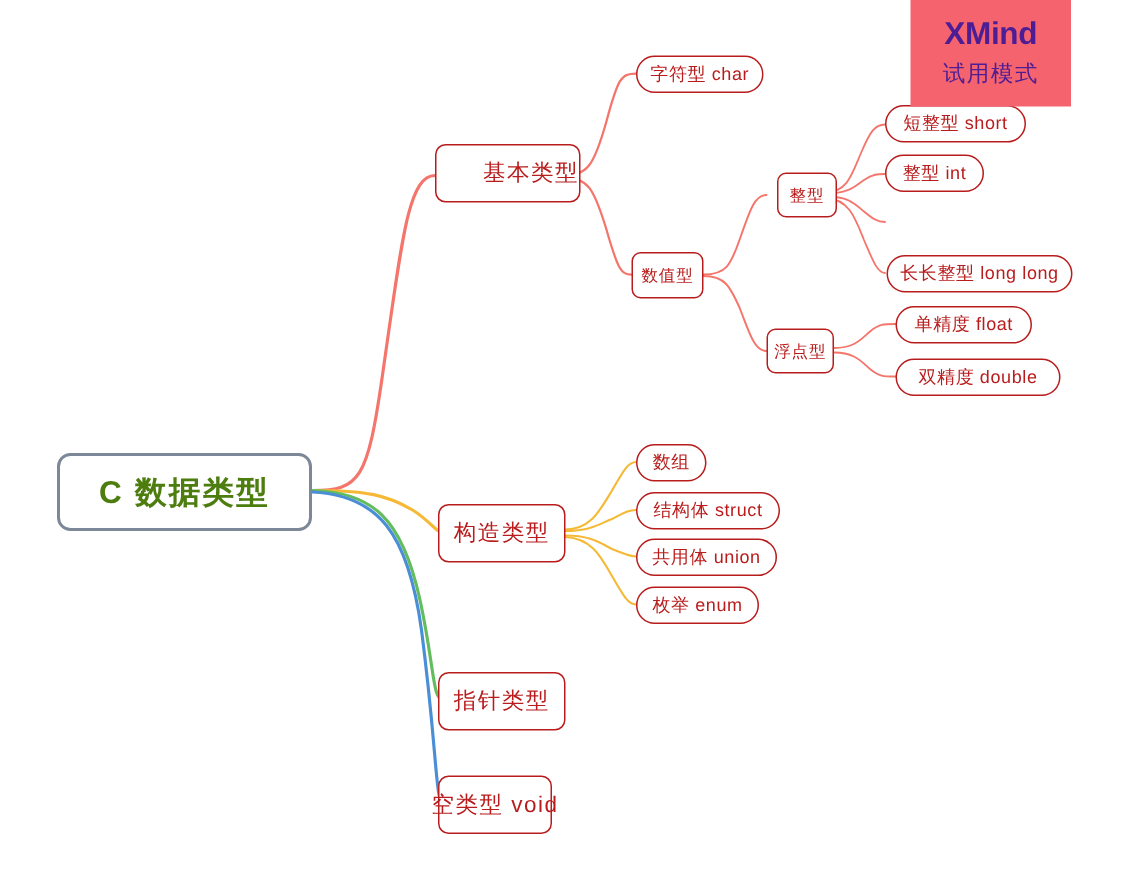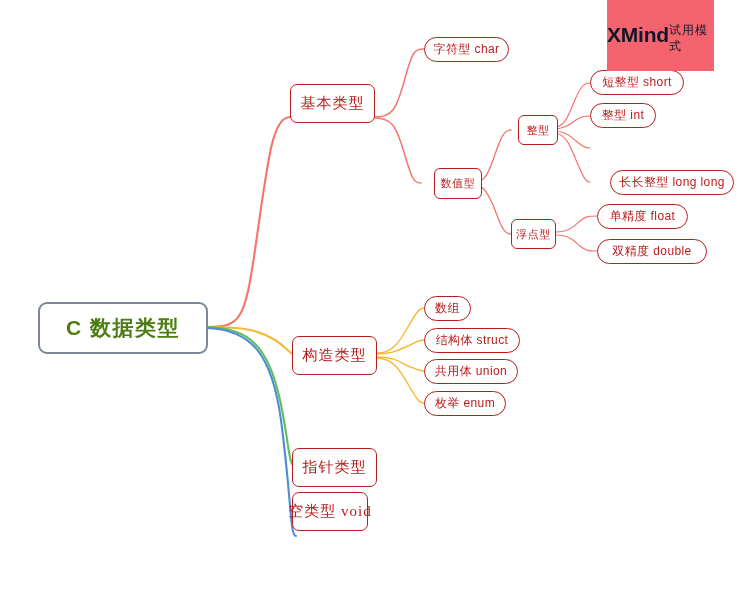--- a/index.html
+++ b/index.html
@@ -73,33 +73,33 @@
 
   
   #watermark {
     position: absolute;
     left: 607px;
     top: 0px;
     width: 107px;
     height: 71px;
     background: #f4636e;
     display: flex;
-    flex-direction: row;
+    flex-direction: column;
     align-items: center;
     justify-content: center;
-    color: #0f172a;
+    color: #4c1d95;
   }
   #watermark .wm-brand {
     font-size: 21px;
     font-weight: bold;
     line-height: 1.05;
     letter-spacing: -0.2px;
   }
   #watermark .wm-sub {
-    font-size: 12px;
+    font-size: 15px;
     line-height: 1.3;
     letter-spacing: 1px;
     margin-top: 6px;
   }
 </style>
 </head>
 <body>
 
 <div id="canvas">
 
@@ -134,47 +134,47 @@
       <path d="M377,354 C 394,354 400,349 408,346 C 416,342 419,340 424,340" stroke="#f5b936" stroke-width="1.4"></path>
       <path d="M377,357 C 394,357 400,362 408,366 C 416,369 419,371 424,371" stroke="#f5b936" stroke-width="1.4"></path>
       <path d="M377,358 C 394,359 400,370 408,384 C 416,398 419,403 424,403" stroke="#f5b936" stroke-width="1.4"></path>
     </g>
   </svg>
 
   <div class="node root" style="left:38px; top:302px; width:170px; height:52px;">
     <span>C 数据类型</span>
   </div>
 
-  <div class="node l1 c-red" style="left:290px; top:84px; width:85px; height:39px;">
+  <div class="node l1 c-red" style="left:290px; top:96px; width:97px; height:39px;justify-content:flex-end;">
     <span>基本类型</span>
   </div>
 
   <div class="node leaf c-red" style="left:424px; top:37px; width:85px; height:25px;">
     <span>字符型 char</span>
   </div>
 
-  <div class="node l2 c-red" style="left:434px; top:168px; width:48px; height:31px;">
+  <div class="node l2 c-red" style="left:421px; top:168px; width:48px; height:31px;">
     <span>数值型</span>
   </div>
 
   <div class="node l2 c-red" style="left:518px; top:115px; width:40px; height:30px;">
     <span>整型</span>
   </div>
 
   <div class="node l2 c-red" style="left:511px; top:219px; width:45px; height:30px;">
     <span>浮点型</span>
   </div>
 
   <div class="node leaf c-red" style="left:590px; top:70px; width:94px; height:25px;text-align:center;">
     <span>短整型 short</span>
   </div>
   <div class="node leaf c-red" style="left:590px; top:103px; width:66px; height:25px;">
     <span>整型 int</span>
   </div>
-  <div class="node leaf c-red" style="left:610px; top:170px; width:124px; height:25px;">
+  <div class="node leaf c-red" style="left:591px; top:170px; width:124px; height:25px;">
     <span>长长整型 long long</span>
   </div>
 
   <div class="node leaf c-red" style="left:597px; top:204px; width:91px; height:25px;">
     <span>单精度 float</span>
   </div>
   <div class="node l1 c-orange" style="left:292px; top:336px; width:85px; height:39px;">
     <span>构造类型</span>
   </div>
 
@@ -192,21 +192,21 @@
     <span>共用体 union</span>
   </div>
   <div class="node leaf c-orange" style="left:424px; top:391px; width:82px; height:25px;">
     <span>枚举 enum</span>
   </div>
 
   <div class="node l1 c-green" style="left:292px; top:448px; width:85px; height:39px;">
     <span>指针类型</span>
   </div>
 
-  <div class="node l1 c-blue" style="left:292px; top:492px; width:76px; height:39px;font-family:Liberation Serif, serif;">
+  <div class="node l1 c-blue" style="left:292px; top:517px; width:76px; height:39px;">
     <span>空类型 void</span>
   </div>
 
   <div id="watermark">
     <div class="wm-brand">XMind</div>
     <div class="wm-sub">试用模式</div>
   </div>
 
 </div>
 

